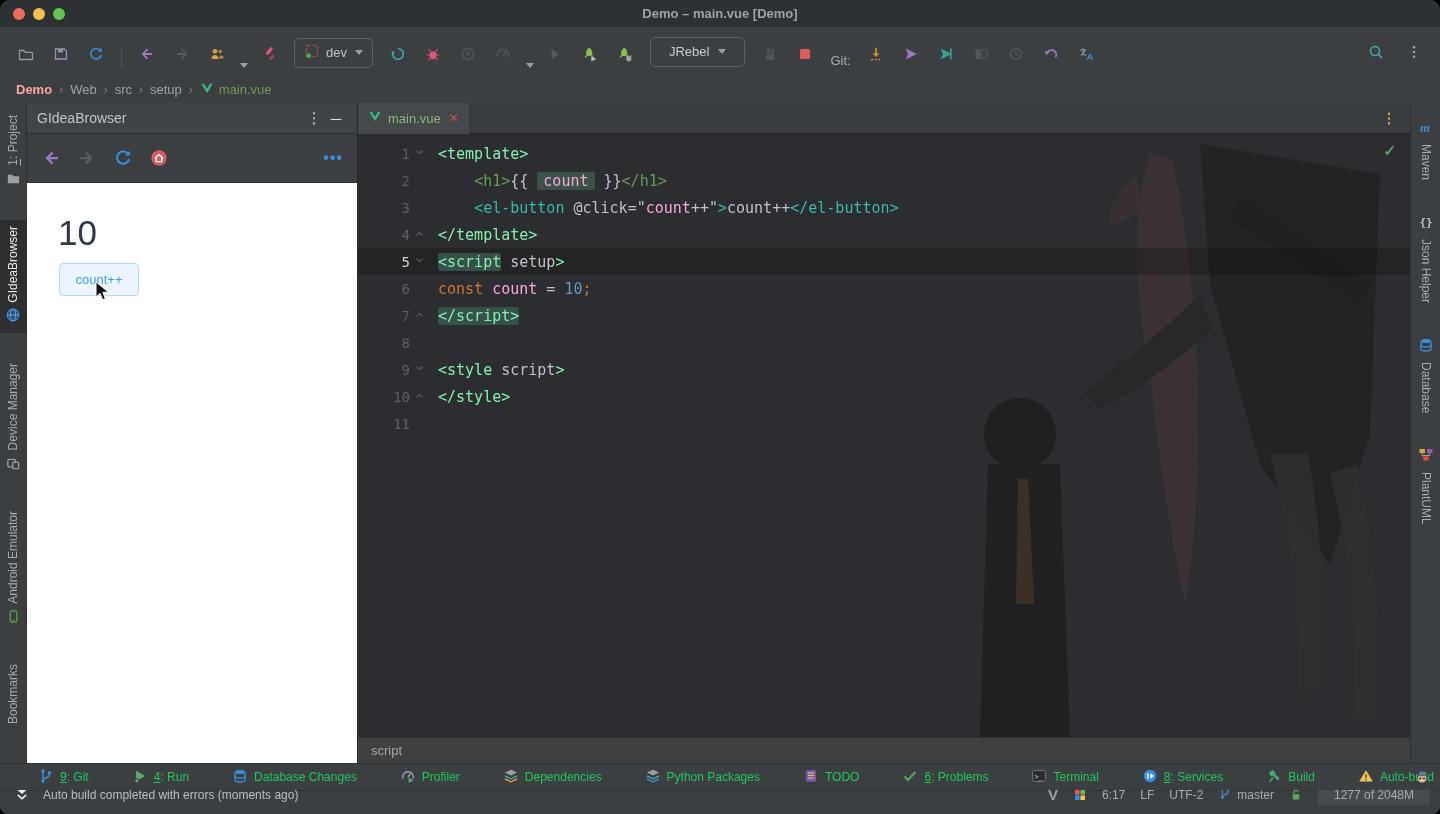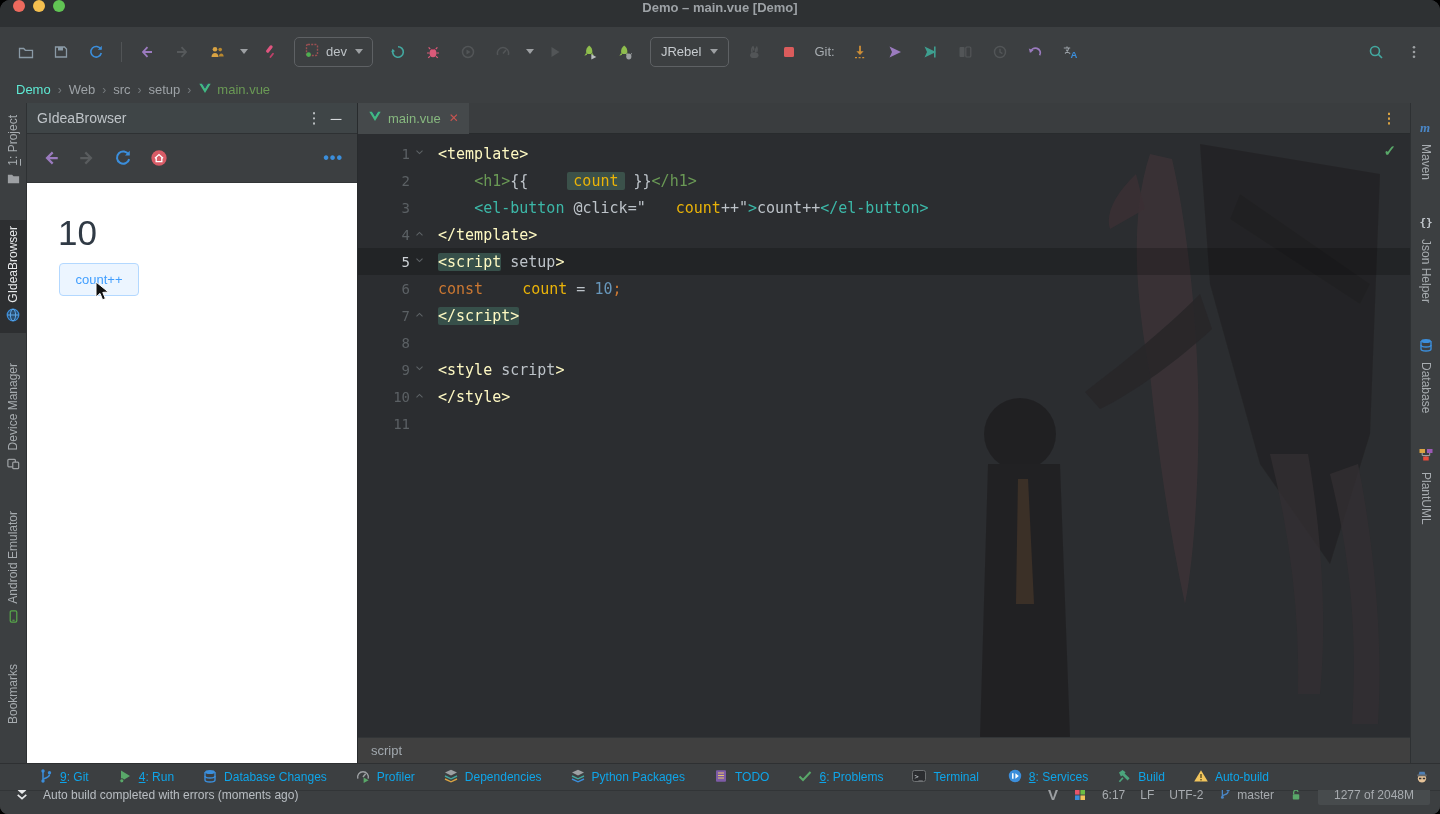--- a/index.html
+++ b/index.html
@@ -1,44 +1,44 @@
 <!DOCTYPE html>
 <html><head>
 <meta charset="utf-8">
 <style>
   html,body{margin:0;padding:0;background:#000;}
   body{width:1440px;height:814px;font-family:"Liberation Sans",sans-serif;-webkit-font-smoothing:antialiased;}
   *{box-sizing:border-box;}
   .window{position:absolute;top:0;left:0;width:1440px;height:814px;background:#3C3F41;border-radius:10px 10px 8px 8px;overflow:hidden;display:flex;flex-direction:column;}
 
   
-  .titlebar{height:27px;background:#2E3133;flex:0 0 27px;position:relative;display:flex;}
+  .titlebar{height:27px;background:#2E3133;flex:0 0 27px;position:relative;display:flex;align-items:center;}
   .tlights{display:flex;gap:8px;padding-left:13px;}
   .tlight{width:12px;height:12px;border-radius:50%;}
   .t-red{background:#EC6A5E;}.t-yellow{background:#F4BF4F;}.t-green{background:#61C454;}
   .wtitle{position:absolute;left:0;right:0;text-align:center;font-size:13px;font-weight:bold;color:#9DA2A6;}
 
   
   .toolbar{height:49px;flex:0 0 49px;background:#3C3F41;display:flex;align-items:center;padding:0 12px;}
-  .tb-left{display:flex;align-items:center;gap:7px;flex:1;}
+  .tb-left{display:flex;align-items:flex-end;gap:7px;flex:1;}
   .tb-right{display:flex;align-items:center;gap:10px;}
   .tbtn{width:28px;height:28px;display:flex;align-items:center;justify-content:center;border-radius:4px;position:relative;}
   .tbtn svg{display:block;}
   .tb-sep{width:1px;height:20px;background:#515456;margin:0 4px;}
   .dd-arrow{width:0;height:0;border-left:4px solid transparent;border-right:4px solid transparent;border-top:5px solid #9DA0A3;margin-left:2px;}
   .runconfig{display:flex;align-items:center;gap:6px;border:1px solid #5E6164;border-radius:5px;height:30px;padding:0 9px;margin:0 4px;}
   .runconfig .rc-label{color:#BDC2C6;font-size:13px;}
-  .jrebelbox{display:flex;align-items:center;gap:7px;border:1px solid #5E6164;border-radius:5px;height:30px;padding:0 10px;margin:12px 4px;}
+  .jrebelbox{display:flex;align-items:center;gap:7px;border:1px solid #5E6164;border-radius:5px;height:30px;padding:0 18px;margin:1px 4px;}
   .jrebelbox .jr-label{color:#C7CBCF;font-size:13px;}
   .gitlabel{color:#A7ACB0;font-size:13px;margin:0 4px;}
 
   
   .navbar{height:27px;flex:0 0 27px;background:#3C3F41;display:flex;align-items:center;padding-left:16px;font-size:13px;color:#9DA2A6;gap:7px;}
   .crumb{display:flex;align-items:center;gap:5px;}
-  .crumb.bold span{color:#5eead4;font-weight:normal;}
+  .crumb.bold span{color:#fca5a5;font-weight:bold;}
   .crumb-sep{color:#74797C;font-size:12px;}
   .crumb.vuefile span{color:#6A9955;}
 
   
   .main{flex:1;display:flex;min-height:0;}
   .stripe{background:#3C3F41;display:flex;flex-direction:column;align-items:center;}
   .stripe-left{width:27px;border-right:1px solid #2E3133;padding-top:6px;gap:24px;}
   .stripe-right{width:30px;border-left:1px solid #2E3133;padding-top:10px;gap:22px;}
   .stripe-item{display:flex;flex-direction:column;align-items:center;gap:5px;padding:6px 0;width:100%;}
   .stripe-item .vtext{font-size:12px;color:#A7ACB0;white-space:nowrap;}
@@ -72,33 +72,33 @@
   .bg-art{position:absolute;right:0;top:0;pointer-events:none;}
   .inspect-check{position:absolute;top:8px;right:14px;color:#59A869;font-size:15px;font-weight:bold;}
   .code-lines{position:relative;padding-top:6px;font-family:"DejaVu Sans Mono",monospace;font-size:15px;}
   .cline{height:27px;display:flex;align-items:center;white-space:pre;}
   .cline.active{background:rgba(0,0,0,0.20);}
   .gutter{width:72px;flex:0 0 72px;display:flex;align-items:center;justify-content:flex-end;color:#5B6064;font-size:14px;gap:4px;padding-right:2px;}
   .gutter .lnum{width:42px;text-align:right;}
   .cline.active .lnum{color:#CDD2D6;}
   .foldbox{width:14px;display:flex;align-items:center;justify-content:center;}
   .ctext{padding-left:8px;}
-  .to{color:#fef9c3;}
+  .to{color:#86efac;}
   .tg{color:#6A9955;}
   .tt{color:#3CB8A8;}
   .pl{color:#BDC3C9;}
   .kw{color:#CC7832;}
-  .vr{color:#eab308;margin-left:30px;}
+  .vr{color:#f9a8d4;}
   .nm{color:#6897BB;}
   .hl{background:#3B514A;border-radius:2px;padding:0 6px;}
   .mh{background:#37504A;border-radius:2px;}
   .ed-breadcrumb{height:26px;flex:0 0 26px;background:#404040;border-top:1px solid #323537;display:flex;align-items:center;padding-left:13px;font-size:13px;color:#A1A8AE;}
 
   
-  .bottombar{height:27px;flex:0 0 27px;background:#3C3F41;border-top:1px solid #2E3032;display:flex;align-items:center;padding:0 10px 0 38px;gap:28px;font-size:12px;color:#0ea5e9;position:relative;}
+  .bottombar{height:27px;flex:0 0 27px;background:#3C3F41;border-top:1px solid #2E3032;display:flex;align-items:center;padding:0 10px 0 38px;gap:43px;font-size:12px;color:#22c55e;position:relative;}
   .bb-item{display:flex;align-items:center;gap:6px;white-space:nowrap;}
   .bb-right{position:absolute;right:10px;display:flex;align-items:center;}
   .statusbar{height:24px;flex:0 0 24px;background:#3C3F41;border-top:1px solid #323537;display:flex;align-items:center;padding:0 10px 16px 14px;font-size:12px;color:#A7ABAF;}
   .sb-msg{margin-left:13px;color:#B9BEC3;}
   .sb-right{margin-left:auto;display:flex;align-items:center;gap:15px;}
   .sb-item{display:flex;align-items:center;gap:5px;}
   .membox{background:#474B4D;border-radius:2px;height:20px;min-width:112px;display:flex;align-items:center;justify-content:center;padding:0 8px;color:#A7ABAF;}
   .vlogo{color:#9DA0A3;font-weight:bold;font-size:15px;}
 </style>
 </head>

